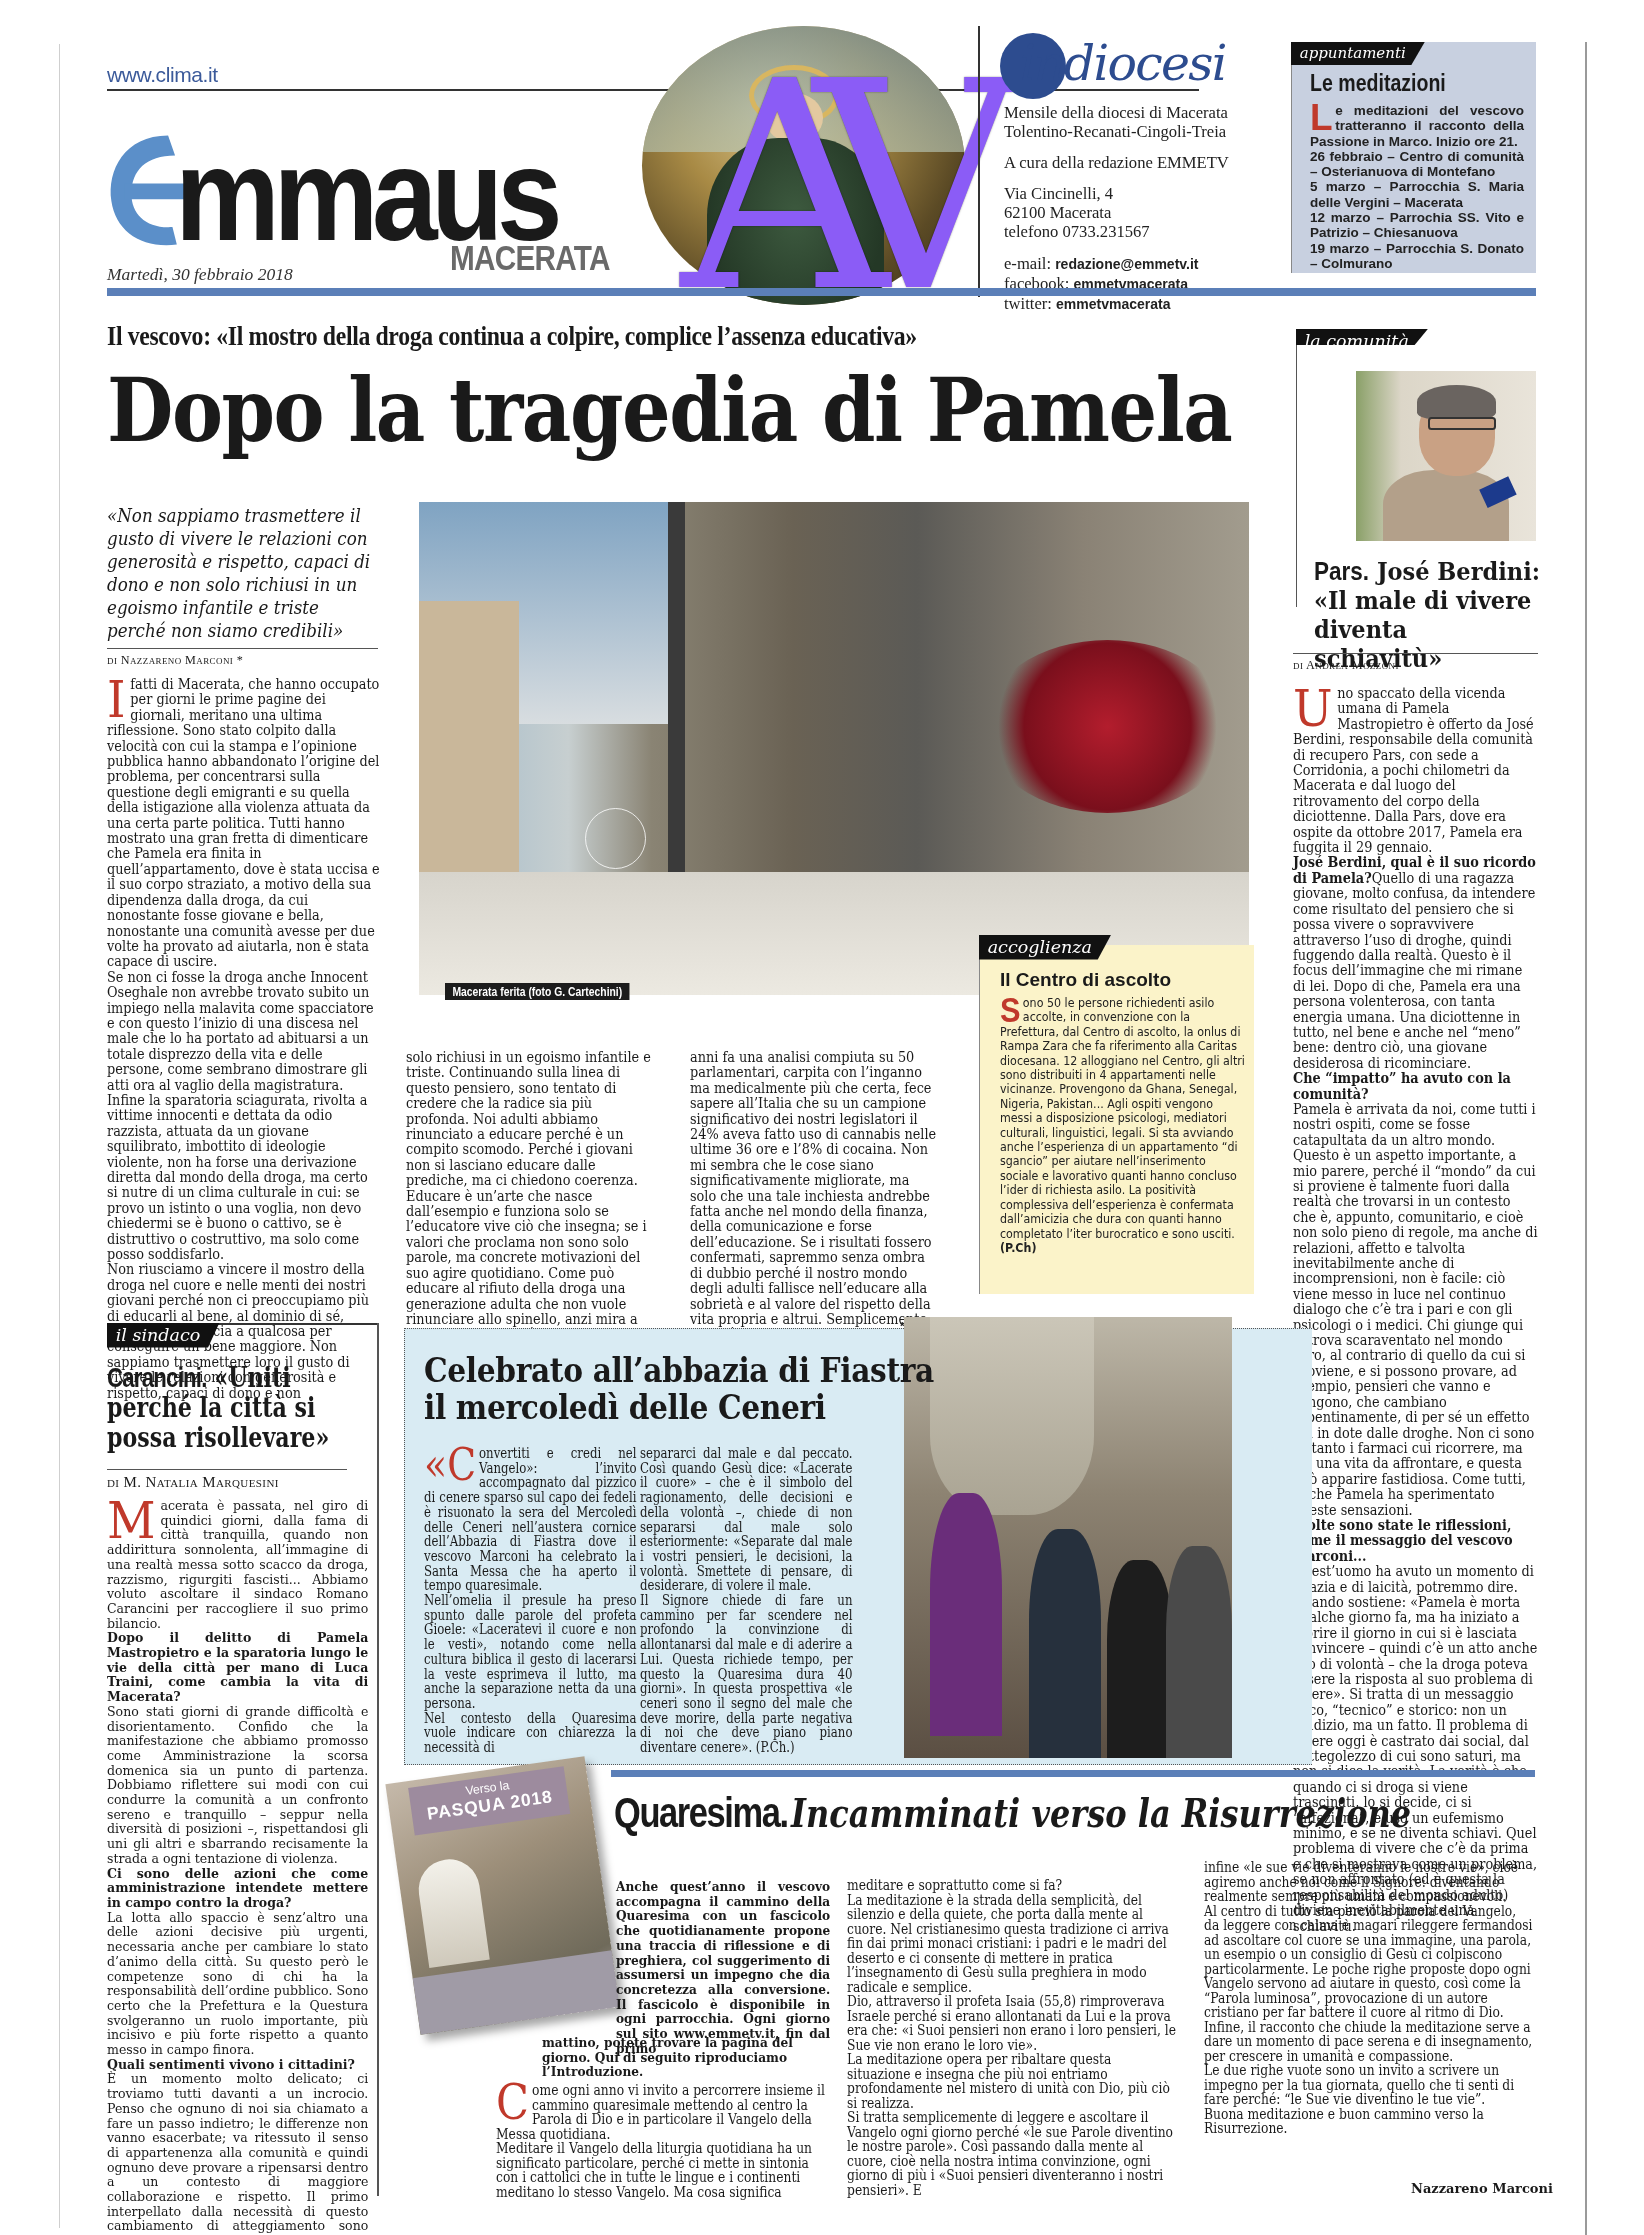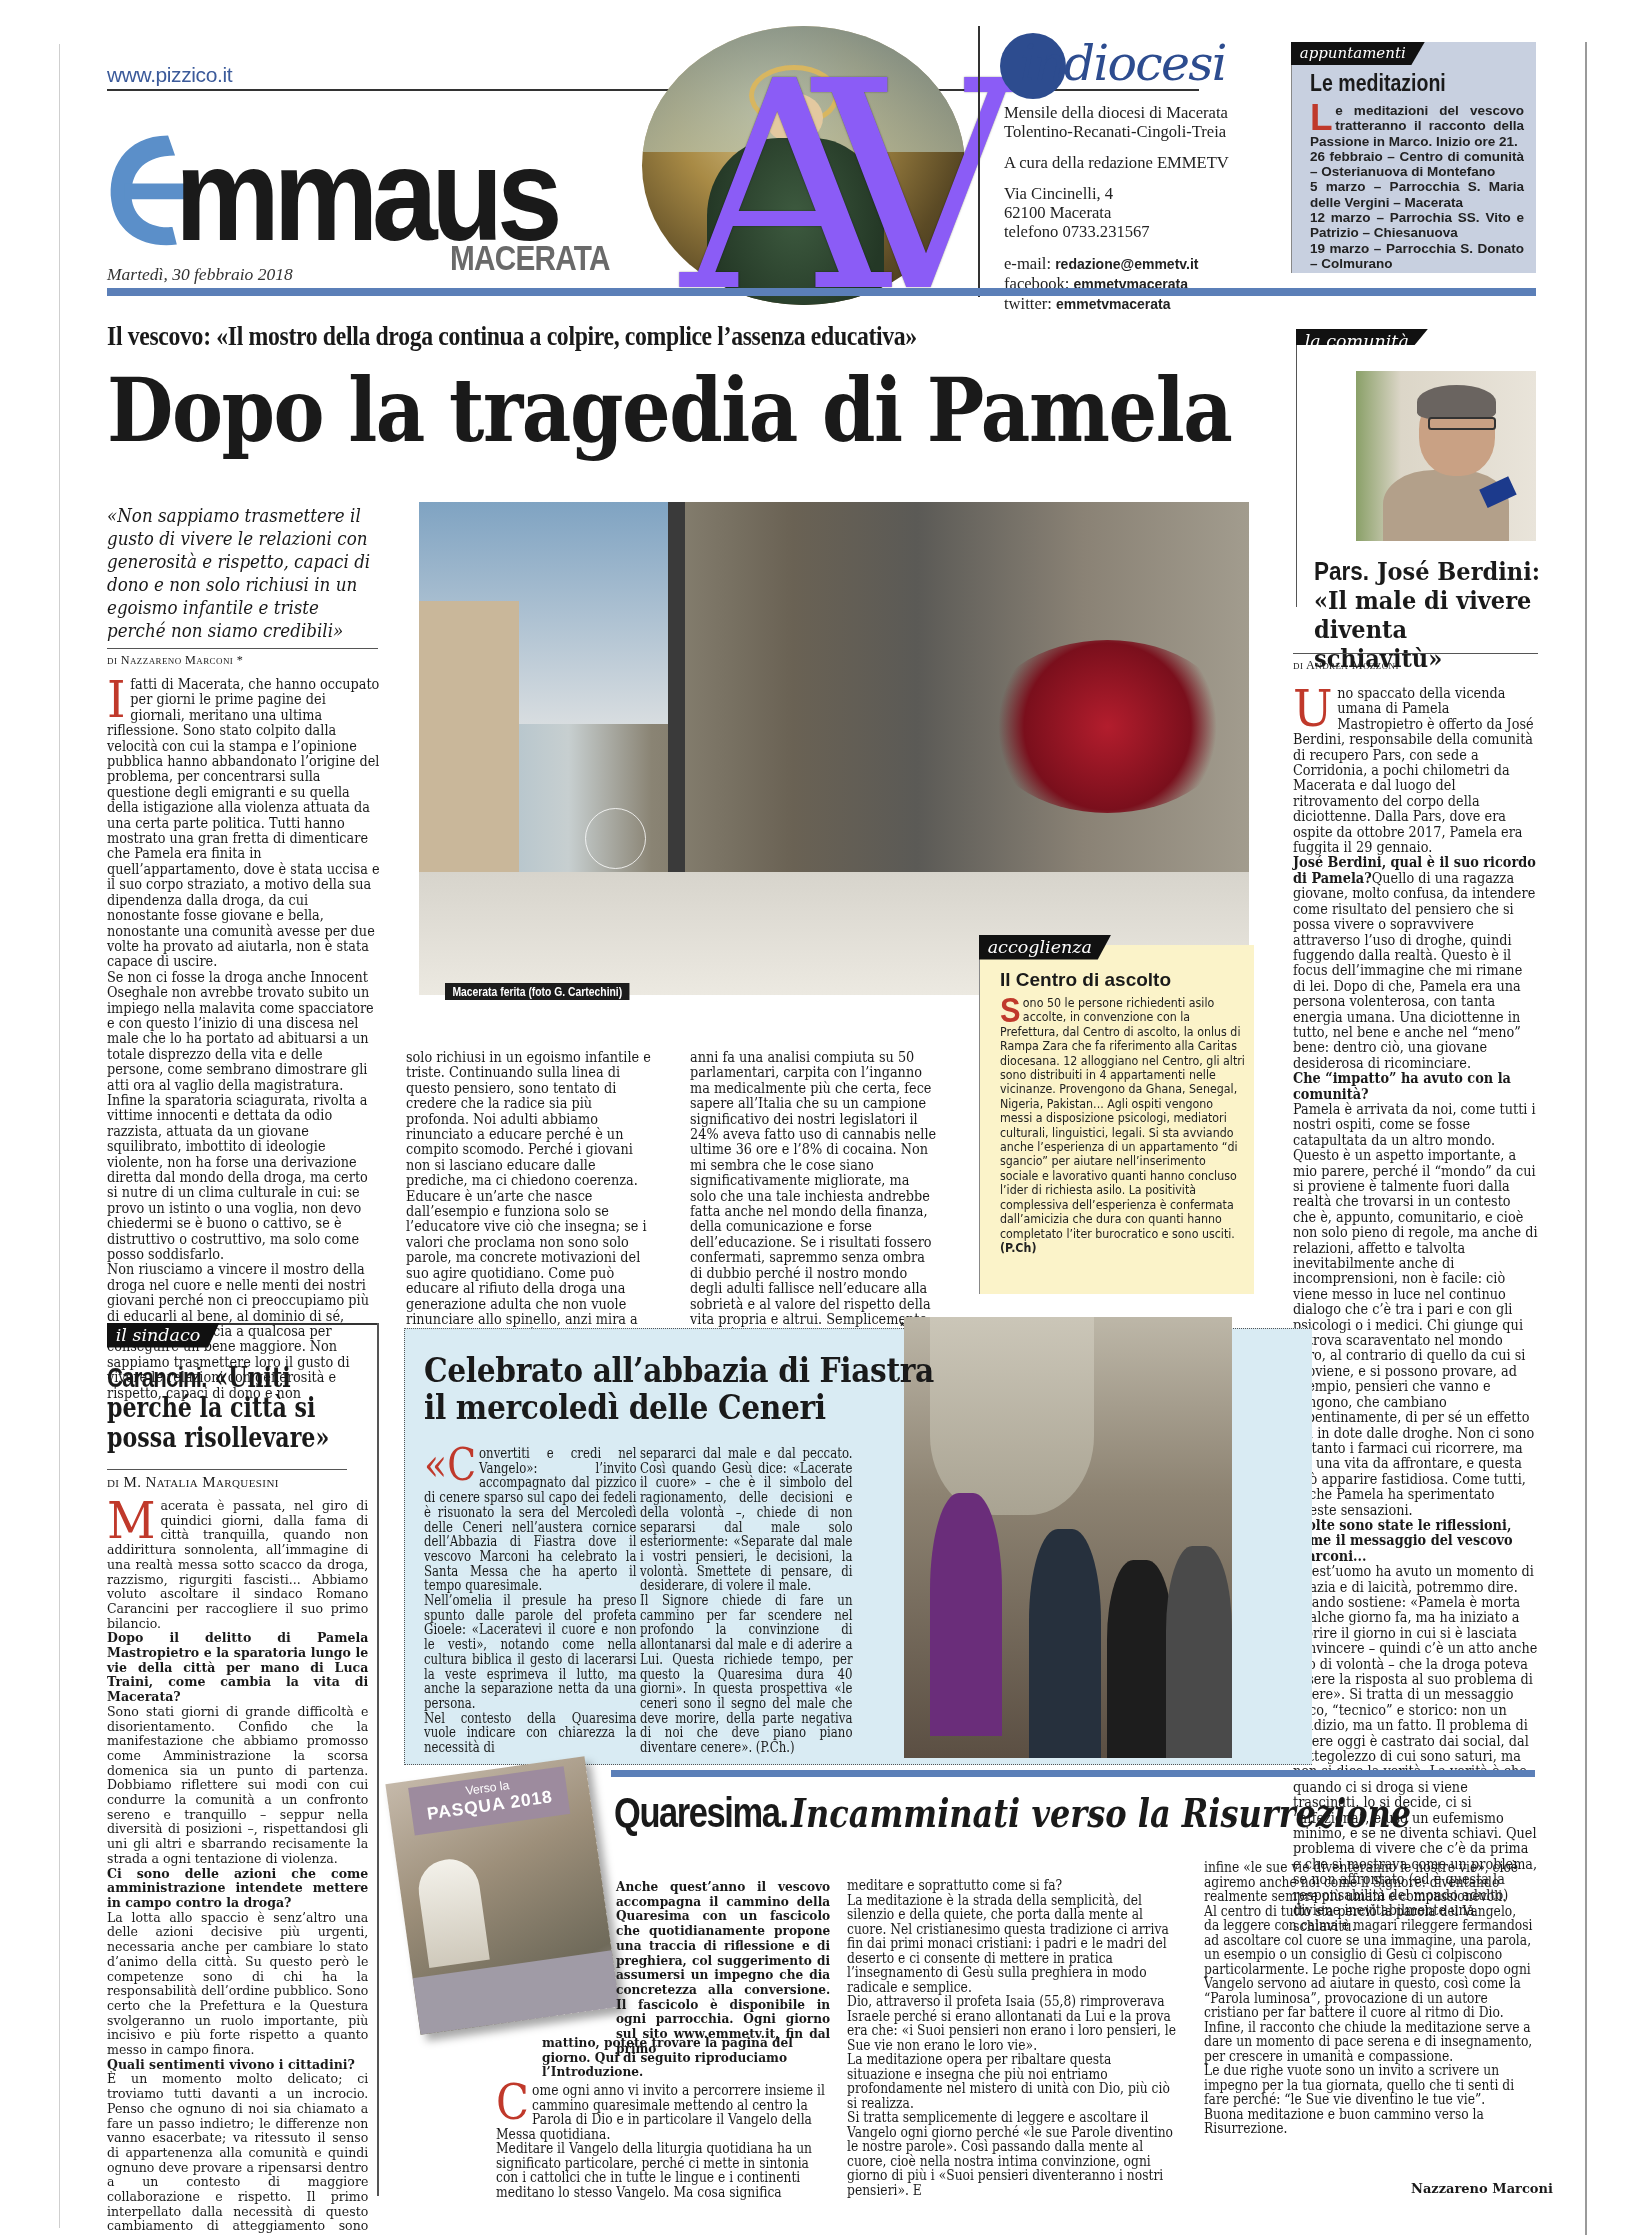--- a/index.html
+++ b/index.html
@@ -145,21 +145,21 @@
   .quar-drop { float: left; color: #c0392b; font-size: 49px; line-height: 40px; margin-right: 3.5px; }
   .quar-sign { left: 1411px; top: 2181px; font-size: 13px; font-weight: bold; font-family: "DejaVu Serif", serif; }
 </style>
 </head>
 <body>
 
 <div class="abs page-rule-left"></div>
 <div class="abs page-rule-right"></div>
 
 <header>
-  <a class="abs site-url sans">www.pizzico.it</a>
+  <a class="abs site-url sans">www.clima.it</a>
   <div class="abs mast-rule"></div>
   <svg class="abs logo-e" viewBox="0 0 110 135">
     <path d="M70 5 C20 5 0 45 5 80 C10 115 40 135 80 130 L75 110 C45 112 28 95 28 72 C28 45 45 28 78 28 Z" fill="#5b8fc9"></path>
     <path d="M20 60 L95 60 L95 78 L20 78 Z" fill="#5b8fc9"></path>
   </svg>
   <div class="abs logo-text sans">mmaus</div>
   <div class="abs logo-sub sans">MACERATA</div>
   <div class="abs mast-date serif">Martedì, 30 febbraio 2018</div>
 
   <div class="abs mast-art">

